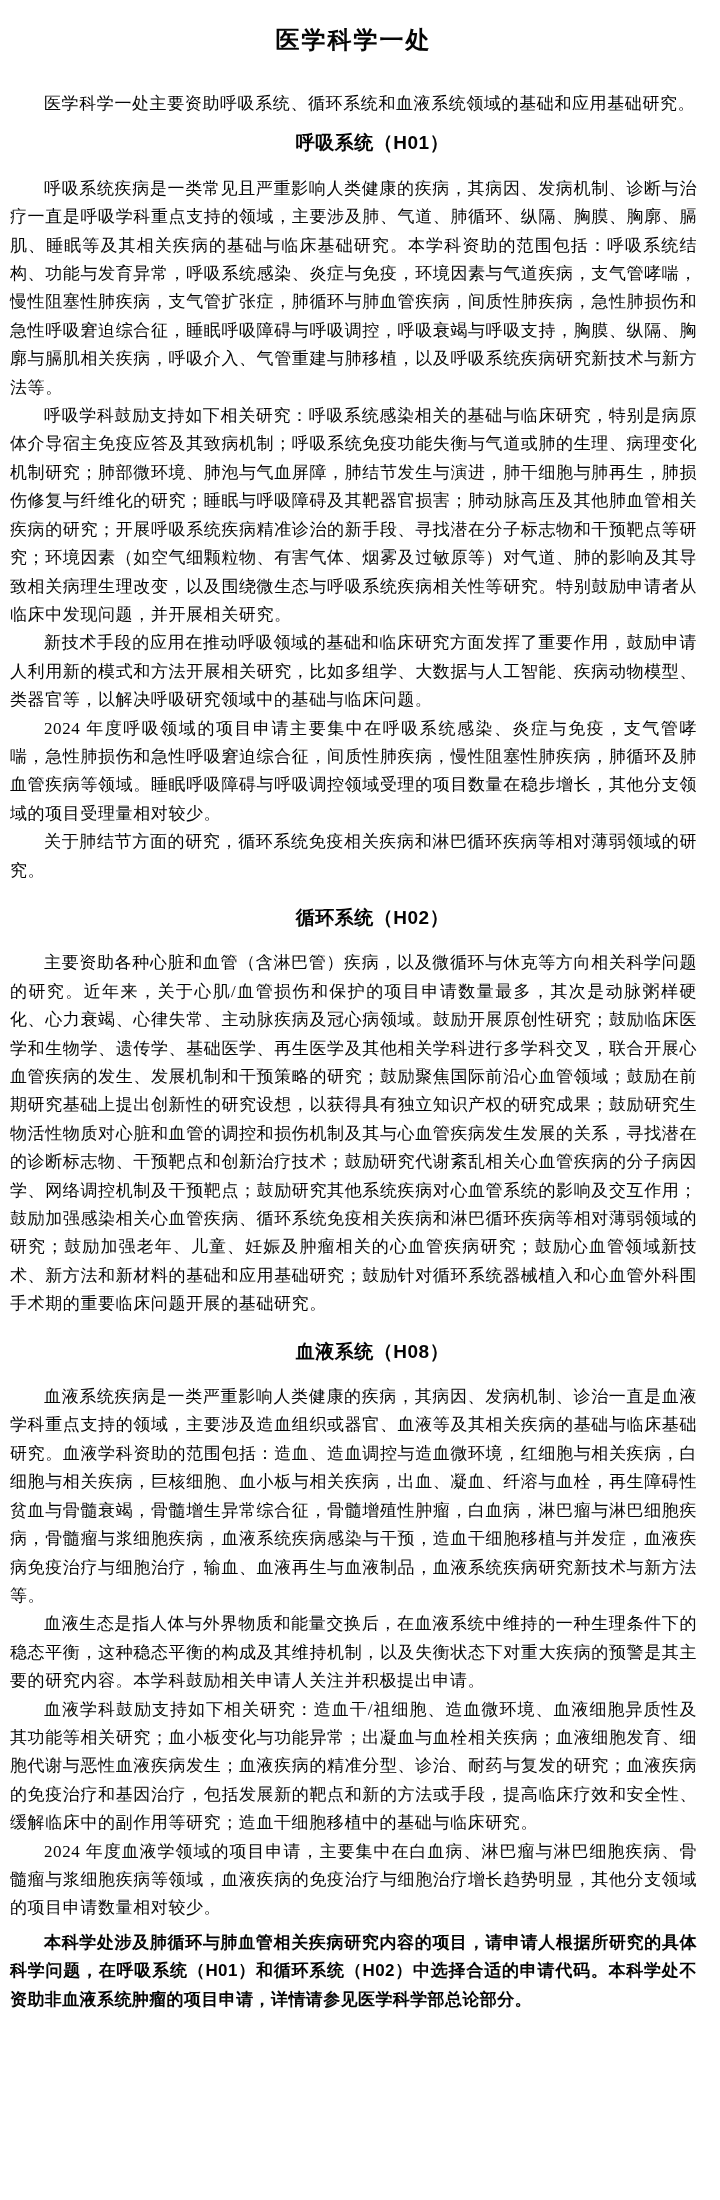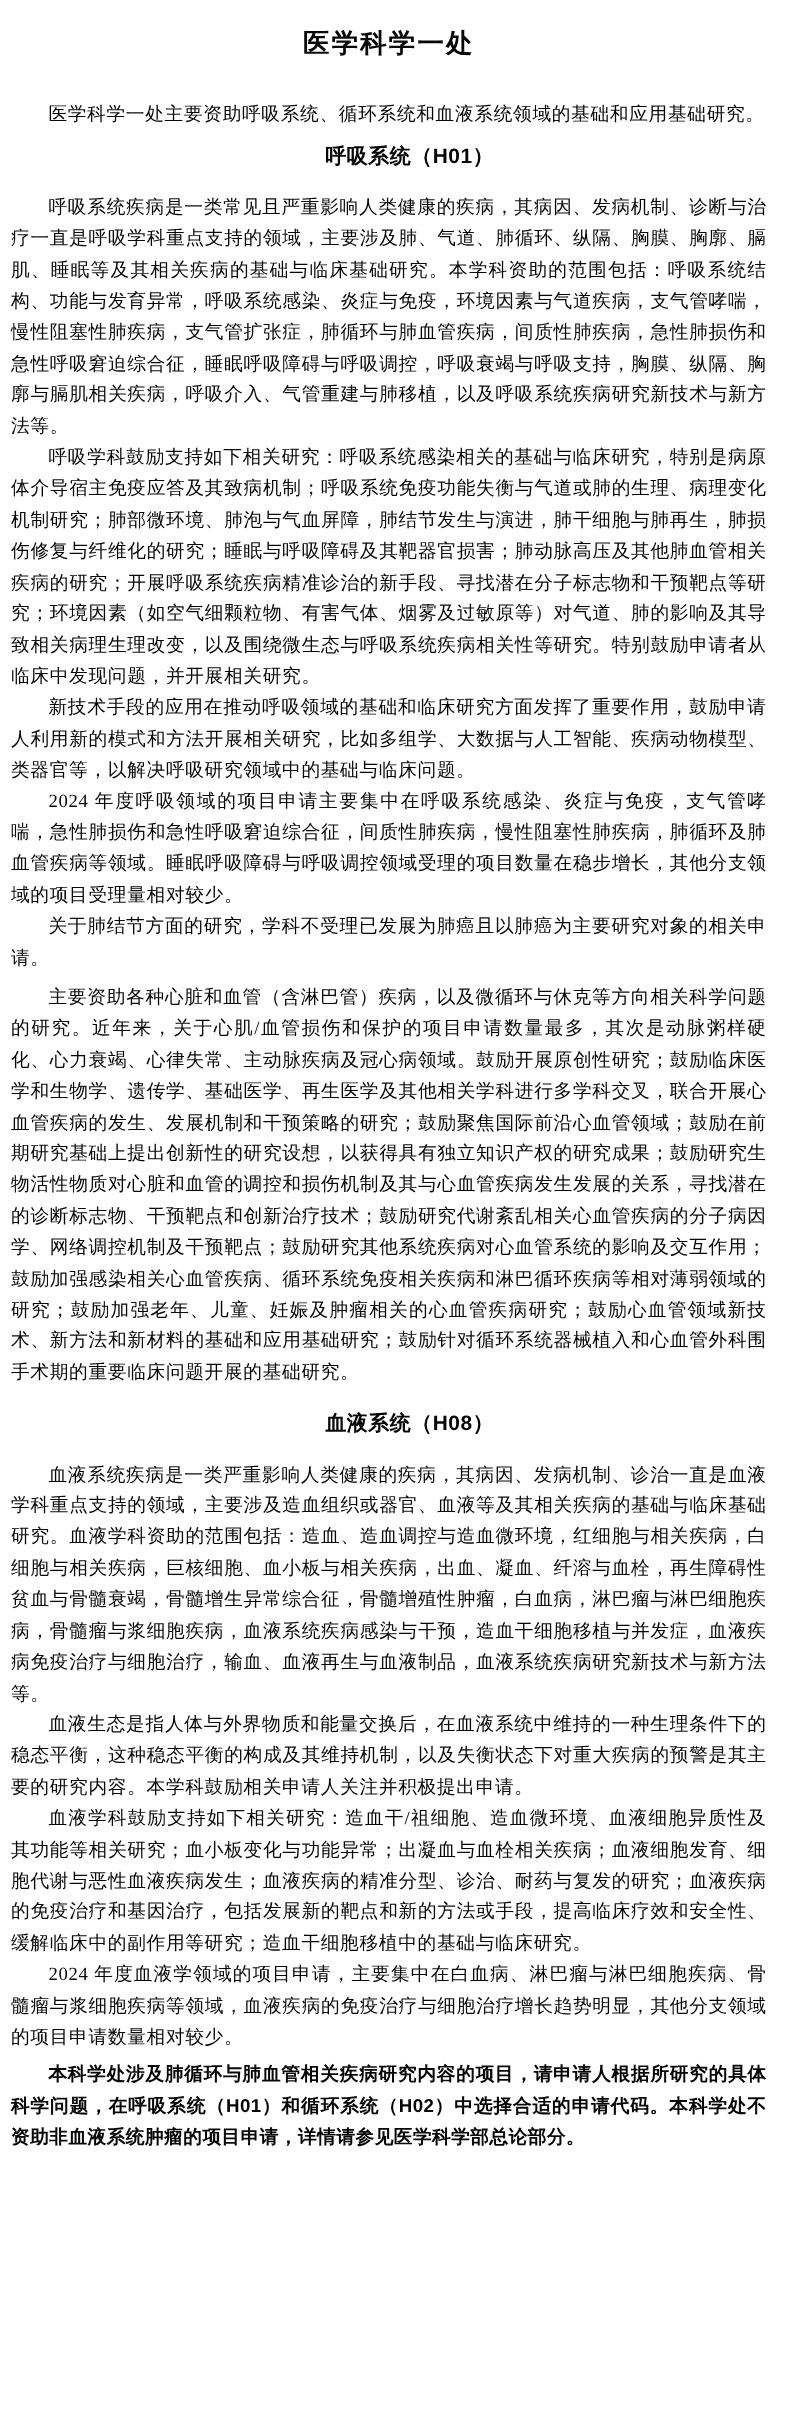--- a/index.html
+++ b/index.html
@@ -69,24 +69,25 @@
   <h1 class="doc-title">医学科学一处</h1>
 
   <p class="body-para">医学科学一处主要资助呼吸系统、循环系统和血液系统领域的基础和应用基础研究。</p>
 
   <h2 class="sec-heading">呼吸系统（H01）</h2>
 
   <p class="body-para">呼吸系统疾病是一类常见且严重影响人类健康的疾病，其病因、发病机制、诊断与治疗一直是呼吸学科重点支持的领域，主要涉及肺、气道、肺循环、纵隔、胸膜、胸廓、膈肌、睡眠等及其相关疾病的基础与临床基础研究。本学科资助的范围包括：呼吸系统结构、功能与发育异常，呼吸系统感染、炎症与免疫，环境因素与气道疾病，支气管哮喘，慢性阻塞性肺疾病，支气管扩张症，肺循环与肺血管疾病，间质性肺疾病，急性肺损伤和急性呼吸窘迫综合征，睡眠呼吸障碍与呼吸调控，呼吸衰竭与呼吸支持，胸膜、纵隔、胸廓与膈肌相关疾病，呼吸介入、气管重建与肺移植，以及呼吸系统疾病研究新技术与新方法等。</p>
   <p class="body-para">呼吸学科鼓励支持如下相关研究：呼吸系统感染相关的基础与临床研究，特别是病原体介导宿主免疫应答及其致病机制；呼吸系统免疫功能失衡与气道或肺的生理、病理变化机制研究；肺部微环境、肺泡与气血屏障，肺结节发生与演进，肺干细胞与肺再生，肺损伤修复与纤维化的研究；睡眠与呼吸障碍及其靶器官损害；肺动脉高压及其他肺血管相关疾病的研究；开展呼吸系统疾病精准诊治的新手段、寻找潜在分子标志物和干预靶点等研究；环境因素（如空气细颗粒物、有害气体、烟雾及过敏原等）对气道、肺的影响及其导致相关病理生理改变，以及围绕微生态与呼吸系统疾病相关性等研究。特别鼓励申请者从临床中发现问题，并开展相关研究。</p>
   <p class="body-para">新技术手段的应用在推动呼吸领域的基础和临床研究方面发挥了重要作用，鼓励申请人利用新的模式和方法开展相关研究，比如多组学、大数据与人工智能、疾病动物模型、类器官等，以解决呼吸研究领域中的基础与临床问题。</p>
   <p class="body-para">2024 年度呼吸领域的项目申请主要集中在呼吸系统感染、炎症与免疫，支气管哮喘，急性肺损伤和急性呼吸窘迫综合征，间质性肺疾病，慢性阻塞性肺疾病，肺循环及肺血管疾病等领域。睡眠呼吸障碍与呼吸调控领域受理的项目数量在稳步增长，其他分支领域的项目受理量相对较少。</p>
-  <p class="body-para">关于肺结节方面的研究，学科不受理已发展为肺癌且以肺癌为主要研究对象的相关申请。</p>
+  <p class="body-para">关于肺结节方面的研究，循环系统免疫相关疾病和淋巴循环疾病等相对薄弱领域的研究。</p>
 
   <div class="gap-before-heading"></div>
 
+  <h2 class="sec-heading">循环系统（H02）</h2>
 
   <p class="body-para">主要资助各种心脏和血管（含淋巴管）疾病，以及微循环与休克等方向相关科学问题的研究。近年来，关于心肌/血管损伤和保护的项目申请数量最多，其次是动脉粥样硬化、心力衰竭、心律失常、主动脉疾病及冠心病领域。鼓励开展原创性研究；鼓励临床医学和生物学、遗传学、基础医学、再生医学及其他相关学科进行多学科交叉，联合开展心血管疾病的发生、发展机制和干预策略的研究；鼓励聚焦国际前沿心血管领域；鼓励在前期研究基础上提出创新性的研究设想，以获得具有独立知识产权的研究成果；鼓励研究生物活性物质对心脏和血管的调控和损伤机制及其与心血管疾病发生发展的关系，寻找潜在的诊断标志物、干预靶点和创新治疗技术；鼓励研究代谢紊乱相关心血管疾病的分子病因学、网络调控机制及干预靶点；鼓励研究其他系统疾病对心血管系统的影响及交互作用；鼓励加强感染相关心血管疾病、循环系统免疫相关疾病和淋巴循环疾病等相对薄弱领域的研究；鼓励加强老年、儿童、妊娠及肿瘤相关的心血管疾病研究；鼓励心血管领域新技术、新方法和新材料的基础和应用基础研究；鼓励针对循环系统器械植入和心血管外科围手术期的重要临床问题开展的基础研究。</p>
 
   <div class="gap-before-heading"></div>
 
   <h2 class="sec-heading">血液系统（H08）</h2>
 
   <p class="body-para">血液系统疾病是一类严重影响人类健康的疾病，其病因、发病机制、诊治一直是血液学科重点支持的领域，主要涉及造血组织或器官、血液等及其相关疾病的基础与临床基础研究。血液学科资助的范围包括：造血、造血调控与造血微环境，红细胞与相关疾病，白细胞与相关疾病，巨核细胞、血小板与相关疾病，出血、凝血、纤溶与血栓，再生障碍性贫血与骨髓衰竭，骨髓增生异常综合征，骨髓增殖性肿瘤，白血病，淋巴瘤与淋巴细胞疾病，骨髓瘤与浆细胞疾病，血液系统疾病感染与干预，造血干细胞移植与并发症，血液疾病免疫治疗与细胞治疗，输血、血液再生与血液制品，血液系统疾病研究新技术与新方法等。</p>
   <p class="body-para">血液生态是指人体与外界物质和能量交换后，在血液系统中维持的一种生理条件下的稳态平衡，这种稳态平衡的构成及其维持机制，以及失衡状态下对重大疾病的预警是其主要的研究内容。本学科鼓励相关申请人关注并积极提出申请。</p>
   <p class="body-para">血液学科鼓励支持如下相关研究：造血干/祖细胞、造血微环境、血液细胞异质性及其功能等相关研究；血小板变化与功能异常；出凝血与血栓相关疾病；血液细胞发育、细胞代谢与恶性血液疾病发生；血液疾病的精准分型、诊治、耐药与复发的研究；血液疾病的免疫治疗和基因治疗，包括发展新的靶点和新的方法或手段，提高临床疗效和安全性、缓解临床中的副作用等研究；造血干细胞移植中的基础与临床研究。</p>

